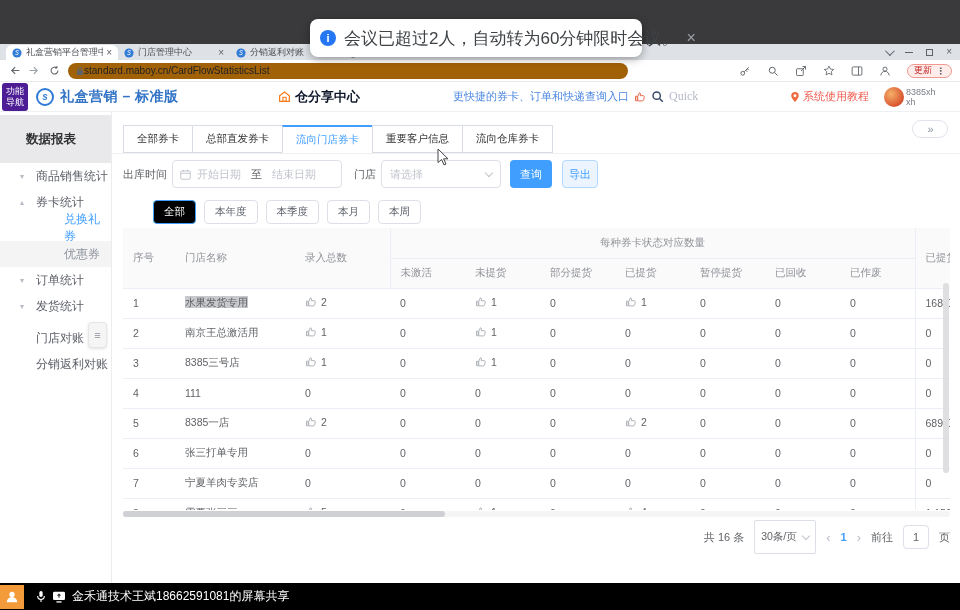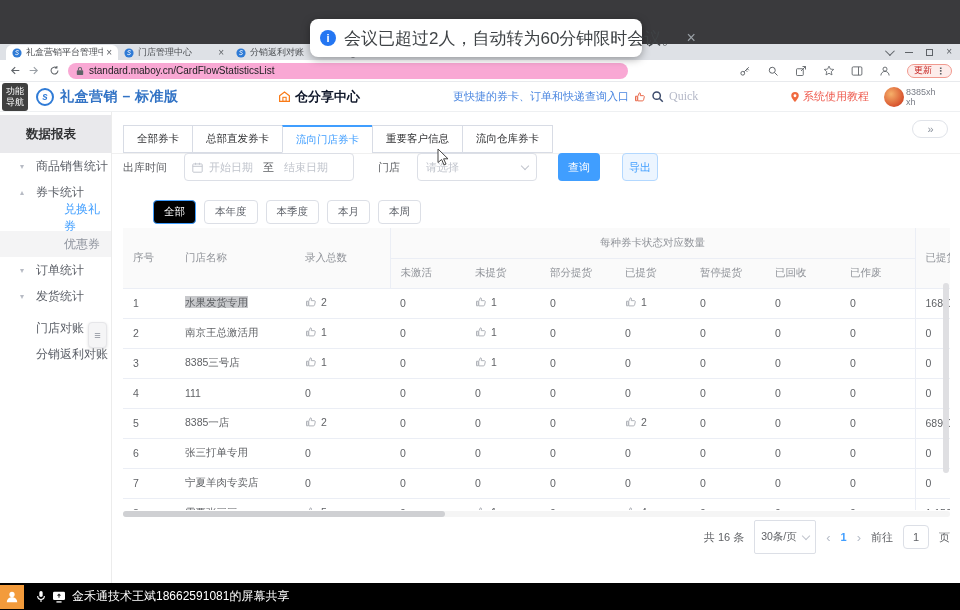--- a/index.html
+++ b/index.html
@@ -29,47 +29,47 @@
   #wincontrols { margin-left:auto; display:flex; align-items:center; height:16px; padding-right:8px; gap:13px; color:#5f6368; }
   #wincontrols .wc { font-size:10px; line-height:1; }
   .wc-chev { width:7px; height:7px; border-right:1.4px solid #5f6368; border-bottom:1.4px solid #5f6368; transform:rotate(45deg) translateY(-2px); }
   .wc-min { width:8px; border-bottom:1.4px solid #5f6368; height:1px; }
   .wc-max { width:7px; height:7px; border:1.2px solid #5f6368; }
 
   
   #toolbar { left:0; top:60px; width:960px; height:22px; background:#fff; border-bottom:1px solid #e8eaed;
     display:flex; align-items:center; padding:0 8px; gap:8px; }
   .tbi { width:12px; height:12px; flex:0 0 auto; display:flex; align-items:center; justify-content:center; }
-  #urlfield { flex:0 0 560px; height:16px; background:#f9a8d4; border-radius:8px; display:flex; align-items:center;
-    padding:0 8px; gap:5px; font-size:10px; color:#202124; }
+  #urlfield { flex:0 0 560px; height:16px; background:#a16207; border-radius:8px; display:flex; align-items:center;
+    padding:0 8px; font-size:10px; color:#202124; }
   #toolbar .right { margin-left:auto; display:flex; align-items:center; gap:16px; }
   #updatepill { height:14px; border:1px solid #f1998e; background:#fdecea; border-radius:8px; display:flex; align-items:center;
     padding:0 6px; gap:4px; font-size:9px; color:#c5221f; }
   #updatepill .dots { color:#5f6368; font-weight:bold; }
 
   
   #appheader { left:0; top:82px; width:960px; height:30px; background:#fff; border-bottom:1px solid #eef0f2;
     display:flex; align-items:center; }
-  #navtoggle { width:26px; height:28px; background:#404040; color:#fff; font-size:9px; line-height:11px; text-align:center;
+  #navtoggle { width:26px; height:28px; background:#4c1d95; color:#fff; font-size:9px; line-height:11px; text-align:center;
     border-radius:3px; margin:0 8px 0 2px; display:flex; align-items:center; justify-content:center; padding:2px; }
   #applogo { width:18px; height:18px; border-radius:50%; border:2px solid #2f7bd6; color:#2f7bd6; font-size:10px; font-weight:bold;
     display:flex; align-items:center; justify-content:center; margin-right:6px; font-style:italic; }
   #apptitle { font-size:14px; font-weight:bold; color:#3273c5; letter-spacing:.5px; }
   #sharecenter { position:absolute; left:278px; display:flex; align-items:center; gap:4px; font-size:13px; font-weight:bold; color:#0f172a; }
   #quickentry { position:absolute; left:453px; display:flex; align-items:center; gap:5px; }
   #quickentry .entry { font-size:11px; color:#4a86e0; }
   #quickentry .quick { font-size:12px; color:#b5b9c8;font-family:Liberation Serif, serif; }
   #tutorial { position:absolute; left:790px; display:flex; align-items:center; gap:3px; font-size:11px; color:#ee5a4e; }
   #userbox { position:absolute; left:884px; display:flex; align-items:center; gap:2px; }
   #avatar { width:20px; height:20px; border-radius:50%; background:radial-gradient(circle at 35% 35%, #f6b06a, #d8542e 70%, #a03018); }
   #userbox .names { font-size:9px; color:#7a7e87; line-height:10px; }
 
   
   #sidebar { left:0; top:112px; width:112px; height:471px; background:#fff; border-right:1px solid #ececec; }
-  #sb-title { margin-top:3px; height:38px; background:#e9e9ec; display:flex; align-items:center; padding-left:26px;
+  #sb-title { margin-top:3px; height:48px; background:#e9e9ec; display:flex; align-items:center; padding-left:26px;
     font-size:12.5px; font-weight:bold; color:#303133; }
   .sitem { position:relative; height:26px; display:flex; align-items:center; padding-left:36px; font-size:12px; color:#5a5e66; cursor:default; }
   .sitem .caret { position:absolute; left:20px; font-size:8px; color:#b7bbc4; }
   .sitem.sub { padding-left:64px; }
   .sitem.active { color:#409eff; }
   .sitem.muted { background:#f4f4f5; color:#8f949e; }
   .sitem.gap { margin-top:6px; }
   #sb-handle { position:absolute; left:88px; top:210px; width:19px; height:26px; background:#f5f5f6; border:1px solid #e6e6e9;
     border-radius:4px; box-shadow:0 1px 3px rgba(0,0,0,.12); display:flex; align-items:center; justify-content:center;
     color:#8a8f99; font-size:11px; }
@@ -77,21 +77,21 @@
   
   #content { left:112px; top:112px; width:848px; height:471px; background:#fff; }
   #collapsebtn { position:absolute; left:800px; top:8px; width:36px; height:18px; border:1px solid #e0e3e9; border-radius:9px;
     color:#8a919c; font-size:11px; display:flex; align-items:center; justify-content:center; letter-spacing:-1px; }
   #apptabsrow { position:absolute; left:0; top:13px; width:848px; height:29px; border-bottom:1px solid #f0f0f0; padding-left:11px; display:flex; }
   .apptab { height:28px; border:1px solid #d8dce5; margin-left:-1px; background:#fff; display:flex; align-items:center;
     padding:0 13px; font-size:10.5px; font-weight:500; color:#303133; }
   .apptab:first-child { margin-left:0; }
   .apptab.active { color:#409eff; border-top:2px solid #409eff; border-bottom:1px solid #fff; }
 
-  #filterrow { position:absolute; left:11px; top:40px; height:30px; display:flex; align-items:center;gap:12px; }
+  #filterrow { position:absolute; left:11px; top:47px; height:30px; display:flex; align-items:center; }
   .flabel { font-size:11px; color:#606266; }
   #dateinput { margin-left:5px; width:170px; height:28px; border:1px solid #dcdfe6; border-radius:4px; display:flex;
     align-items:center; padding:0 7px; gap:6px; font-size:11px; }
   .ph { color:#c0c4cc; }
   #dateinput .to { color:#606266; margin:0 4px; }
   #storelabel { margin-left:12px; }
   #storeselect { margin-left:5px; width:120px; height:28px; border:1px solid #dcdfe6; border-radius:4px; display:flex;
     align-items:center; padding:0 8px; font-size:11px; }
   .chev { width:6px; height:6px; border-right:1.2px solid #c0c4cc; border-bottom:1.2px solid #c0c4cc; transform:rotate(45deg); margin-left:auto; margin-top:-3px; }
   .btn { height:28px; border-radius:4px; font-size:11px; display:flex; align-items:center; justify-content:center; cursor:default; }

